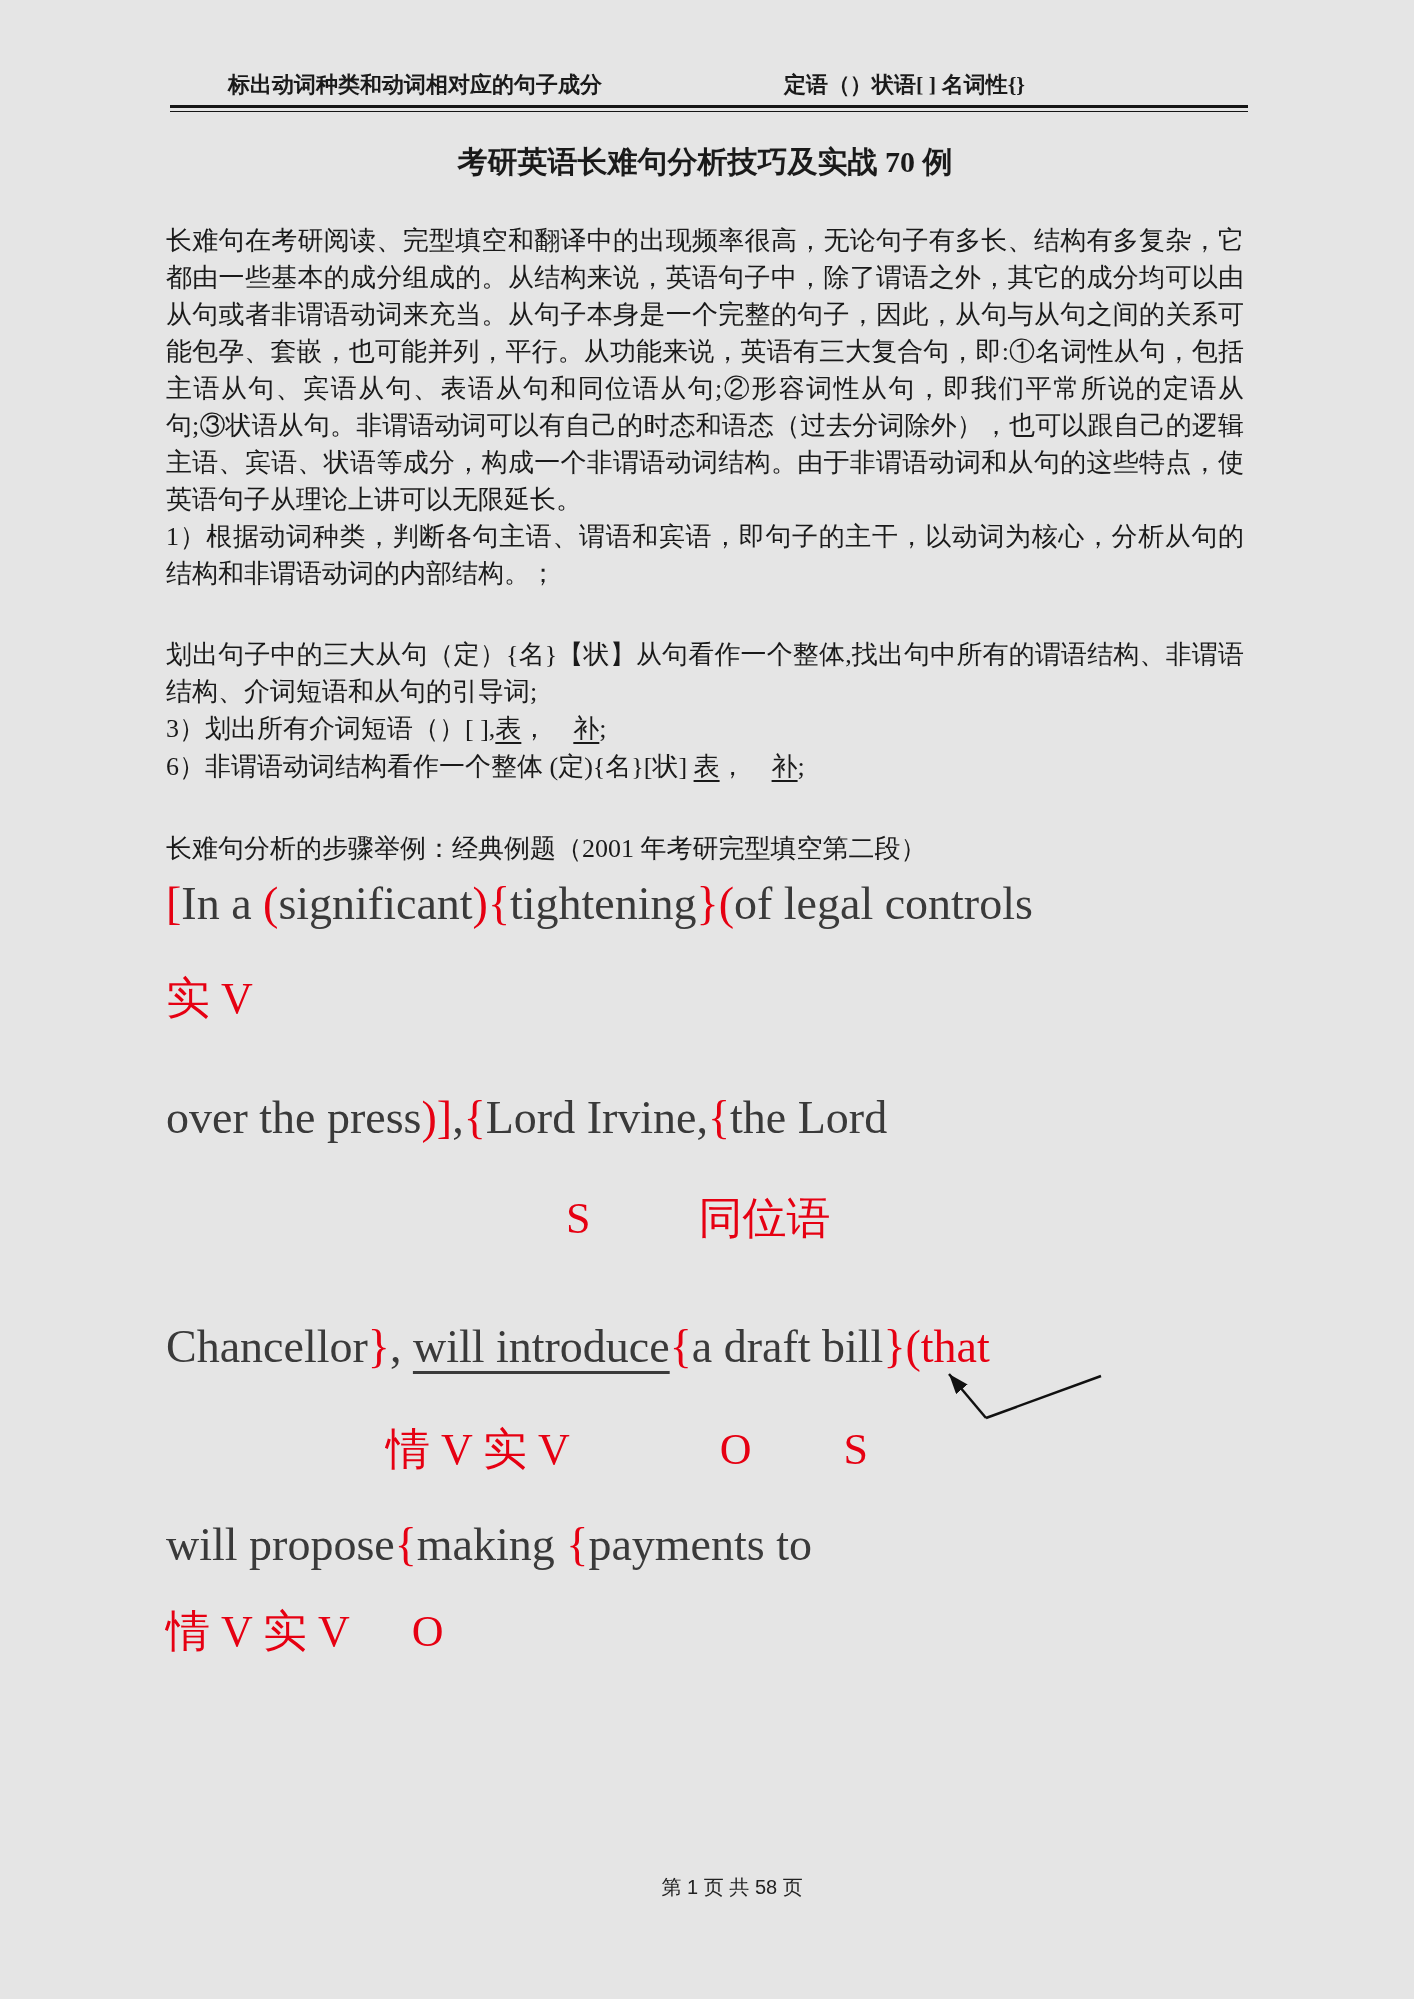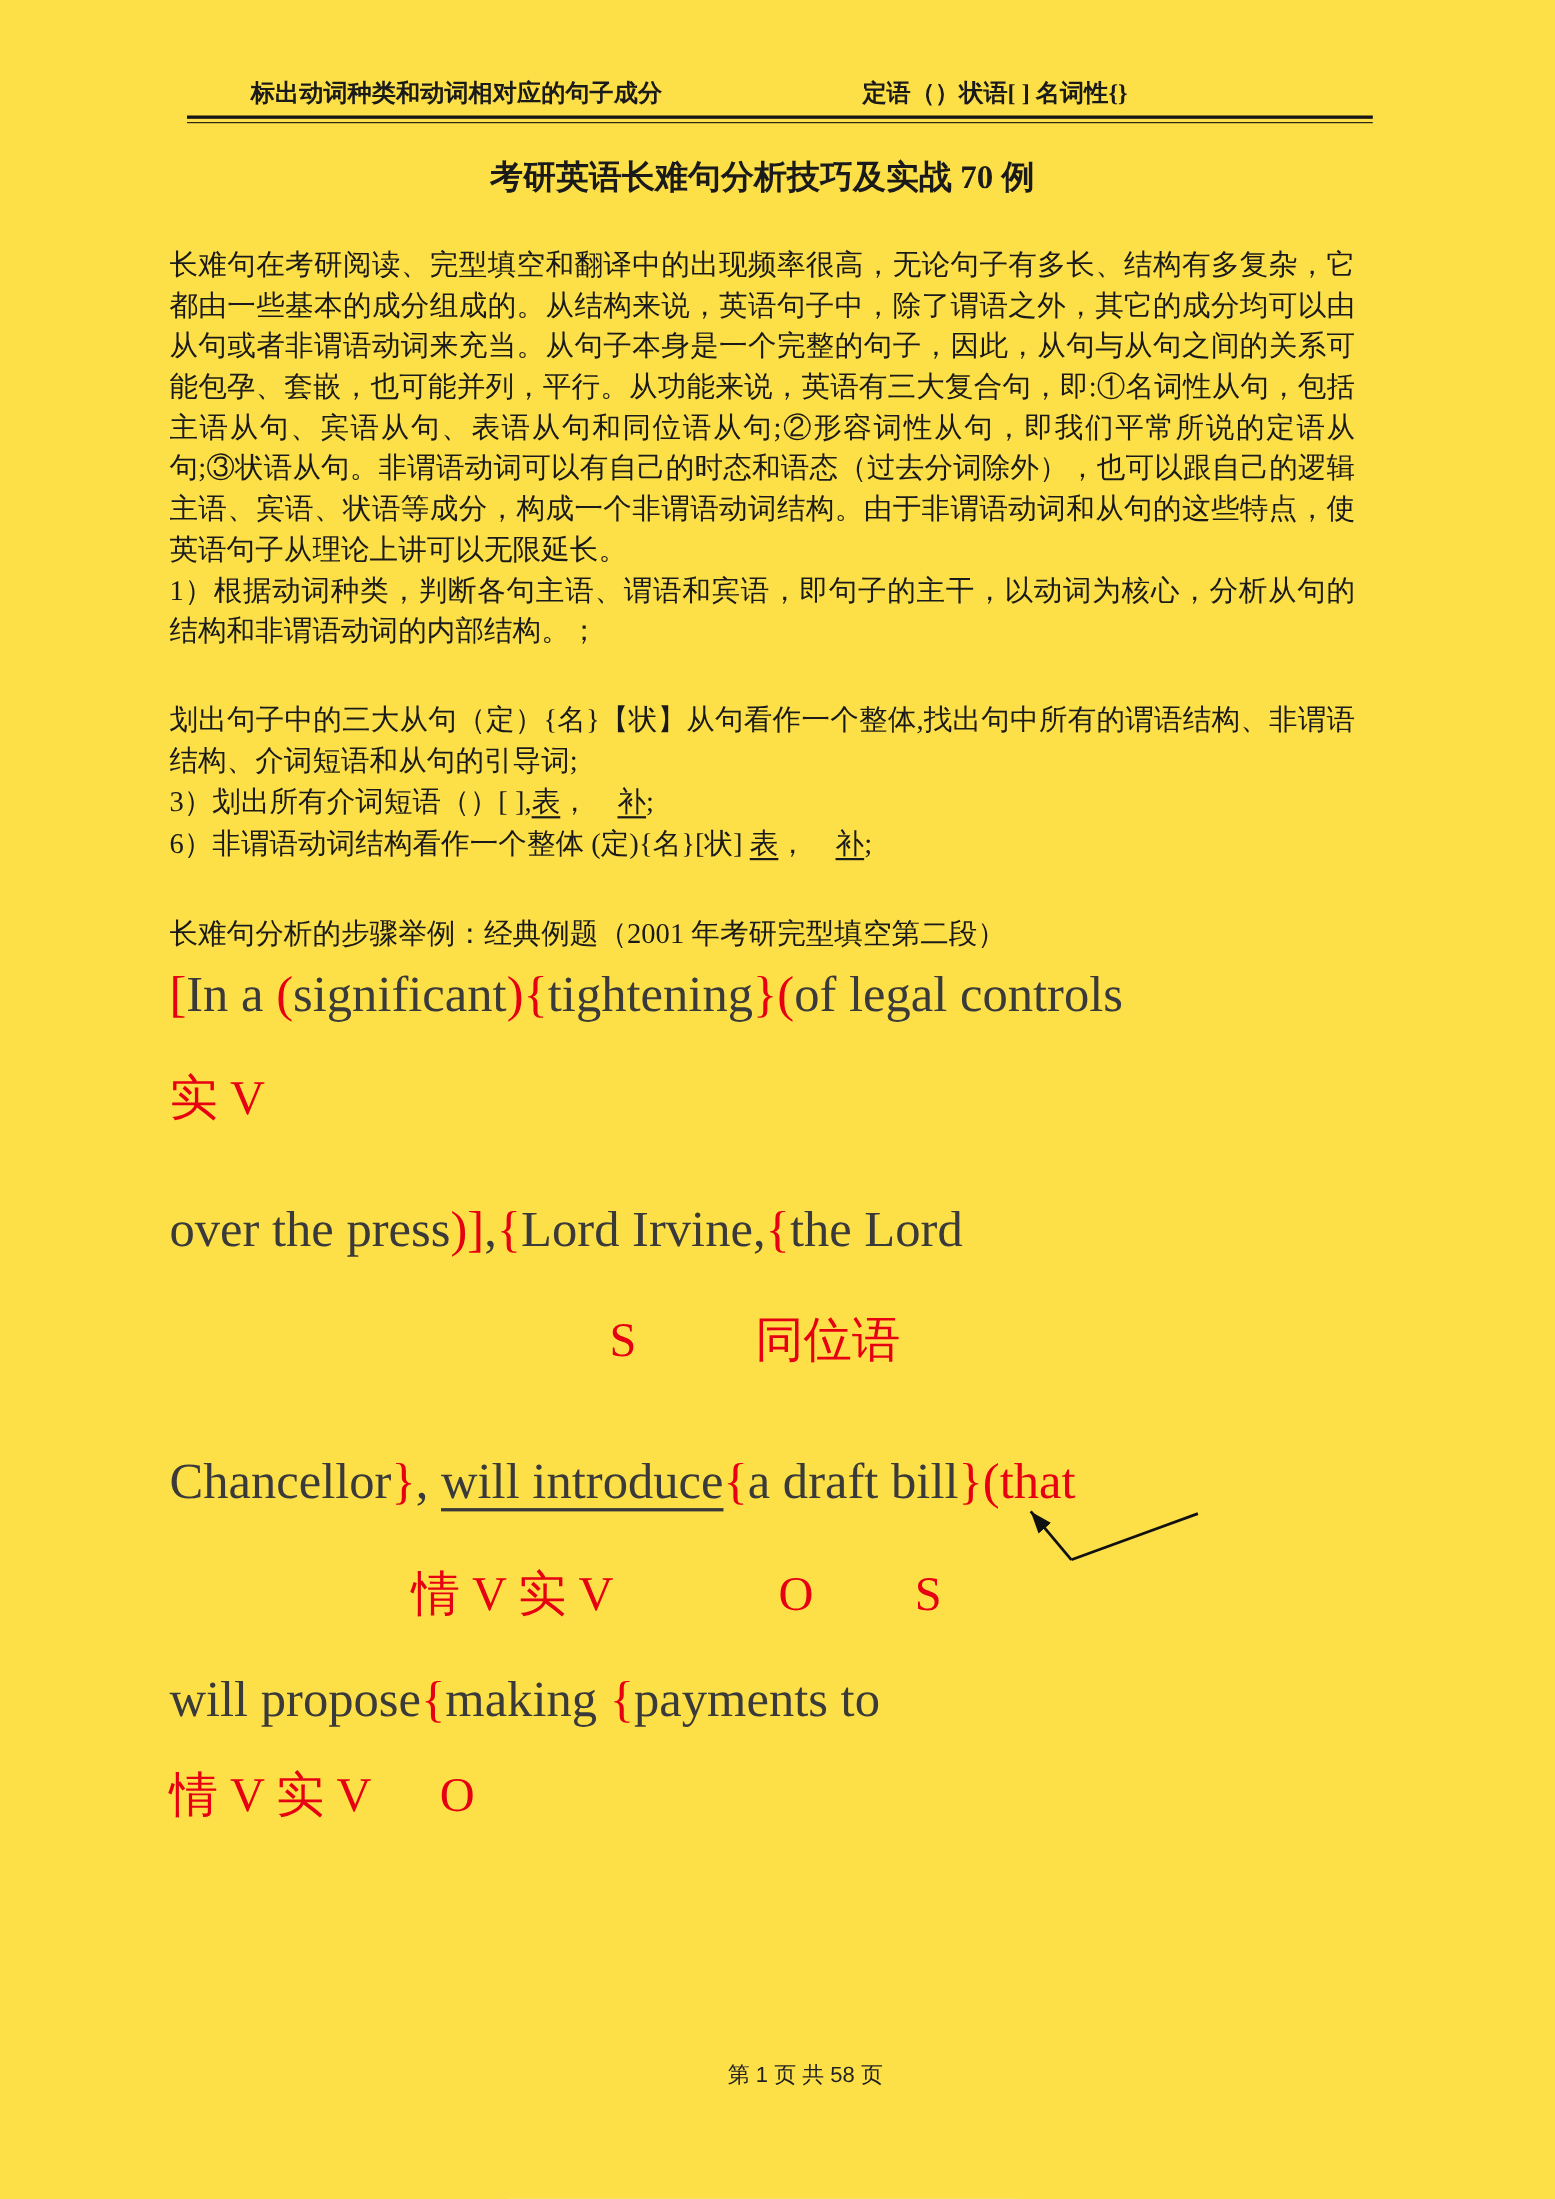--- a/index.html
+++ b/index.html
@@ -5,32 +5,32 @@
   * { margin:0; padding:0; box-sizing:border-box; }
   html,body { background:#ffffff; }
   body {
     font-family:"Liberation Serif","DejaVu Serif",serif;
     color:var(--body_text,#1a1a1a);
   }
   .page {
     position:relative;
     width:1414px;
     height:1999px;
-    background:#fde047;
+    background:#e5e5e5;
     overflow:hidden;
   }
   
   .header { position:absolute; top:70px; left:170px; width:1078px; }
   .header-row { display:flex; font-weight:bold; font-size:22px; line-height:30px; white-space:pre; }
   .header-left  { margin-left:58px; }
   .header-right { margin-left:182px; }
   .header-rule  { margin-top:5px; height:7px; border-top:3px solid #151515; border-bottom:1px solid #151515; }
 
   
-  .content { position:absolute; top:142px; left:154px; width:1078px; }
+  .content { position:absolute; top:142px; left:166px; width:1078px; }
   .doc-title { text-align:center; font-weight:bold; font-size:30px; line-height:40px; }
   .para { font-size:26px; line-height:37px; text-align:justify; white-space:pre-wrap; }
   .intro   { margin-top:40px; }
   .method  { margin-top:58px; }
   .step1   { margin-top:0; }
   .step2   { margin-top:44px; }
   .stepline{ font-size:26px; line-height:38px; white-space:pre-wrap; }
   .caption { margin-top:44px; text-align:left; }
   .u { text-decoration:underline; text-underline-offset:5px; }
 

